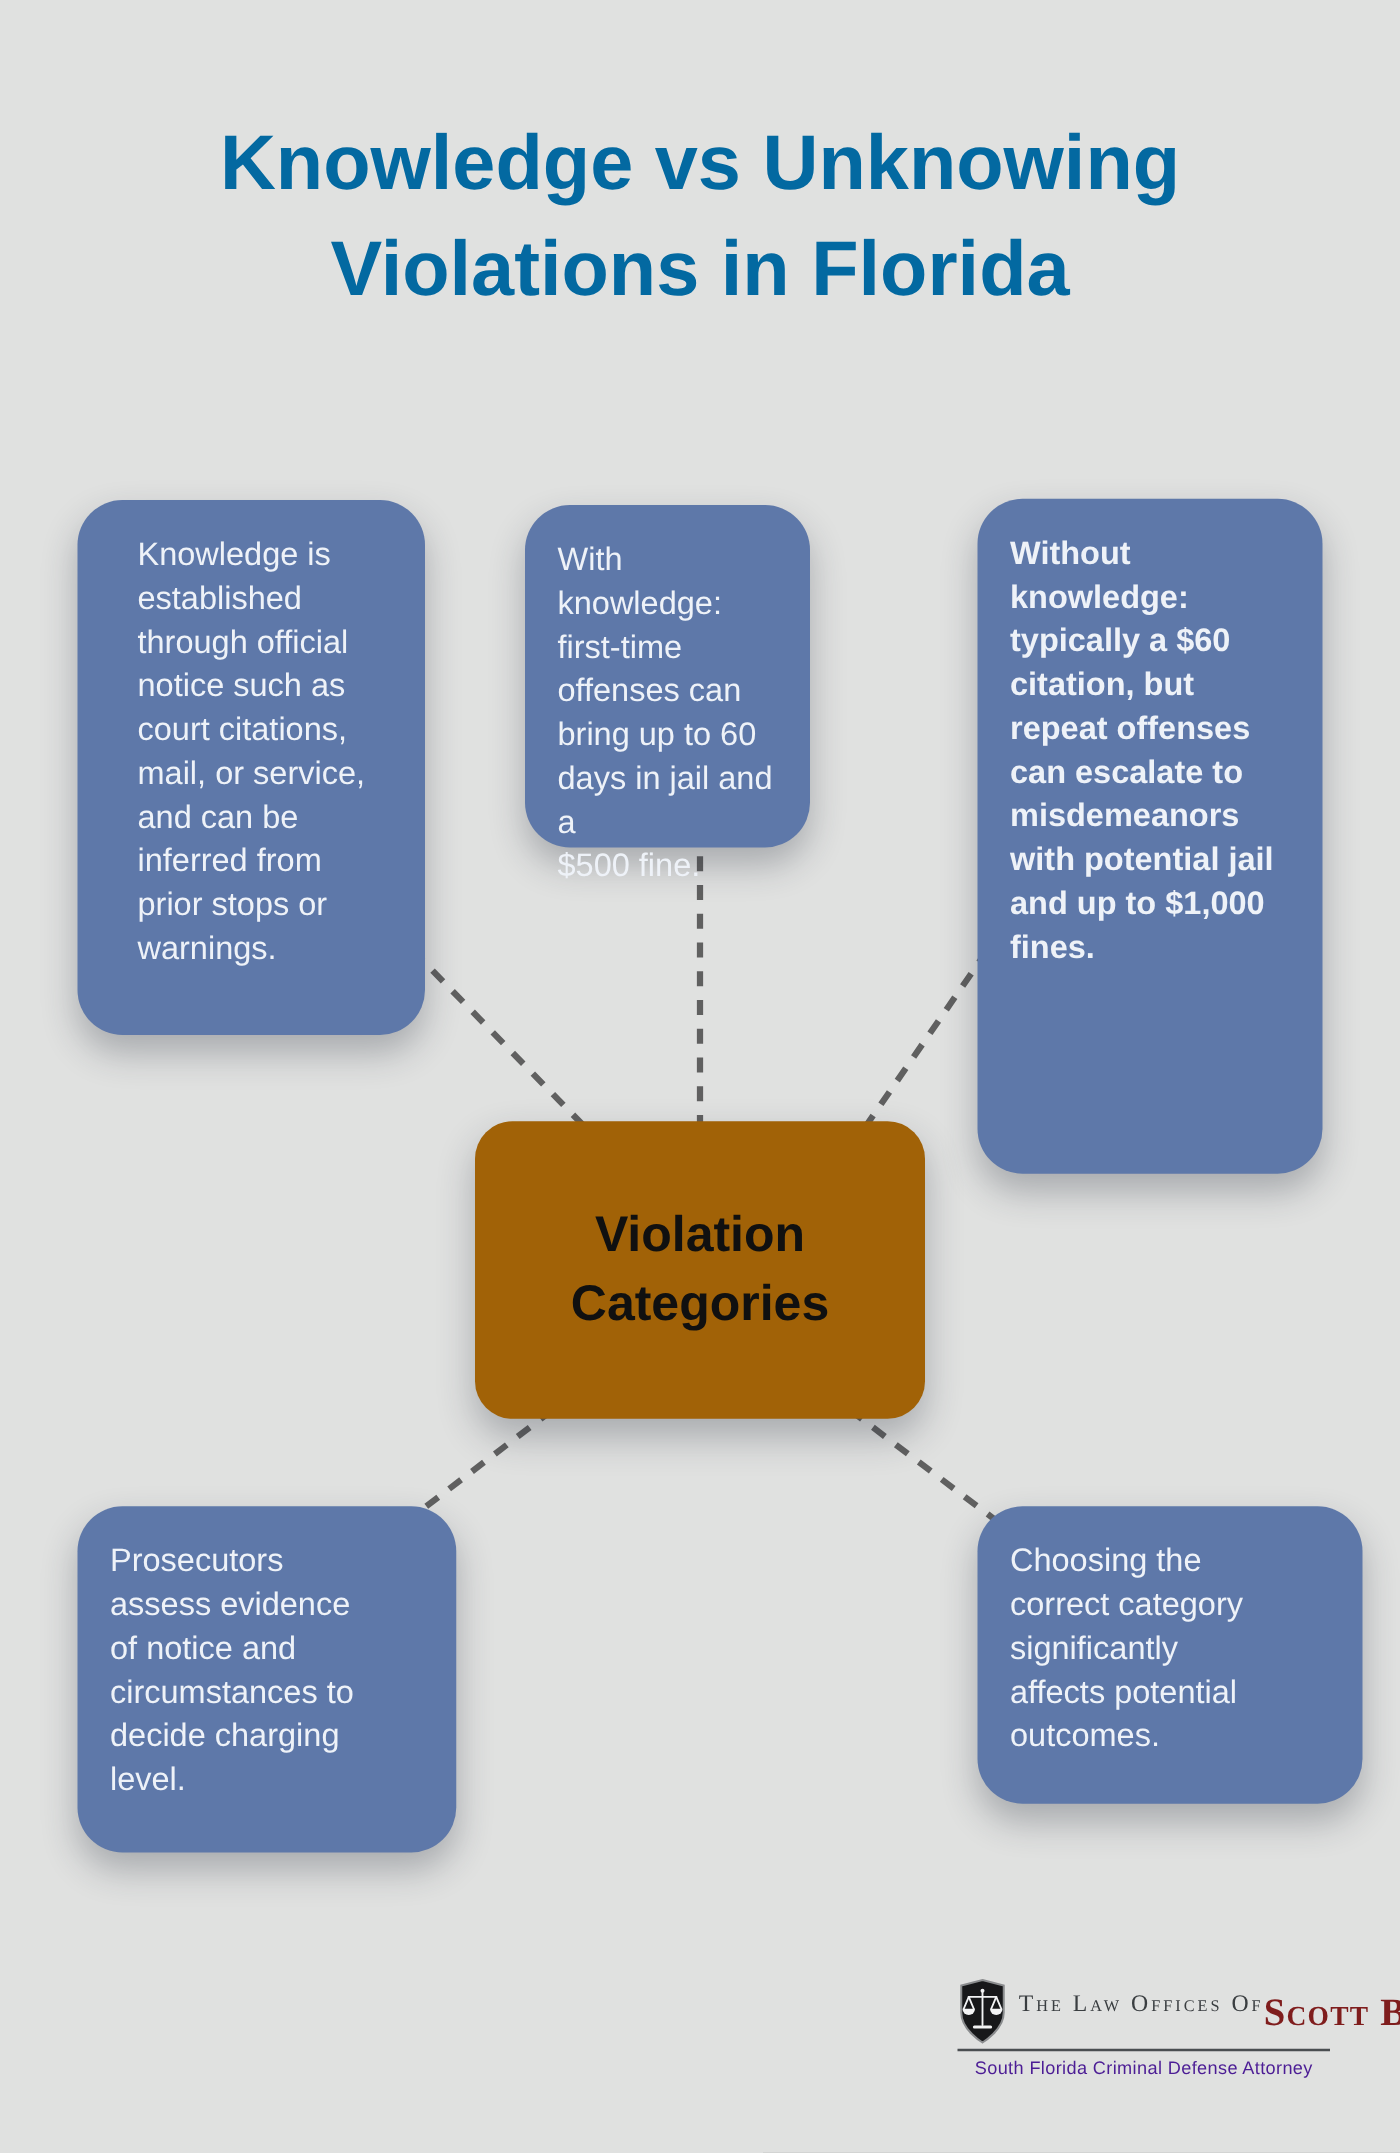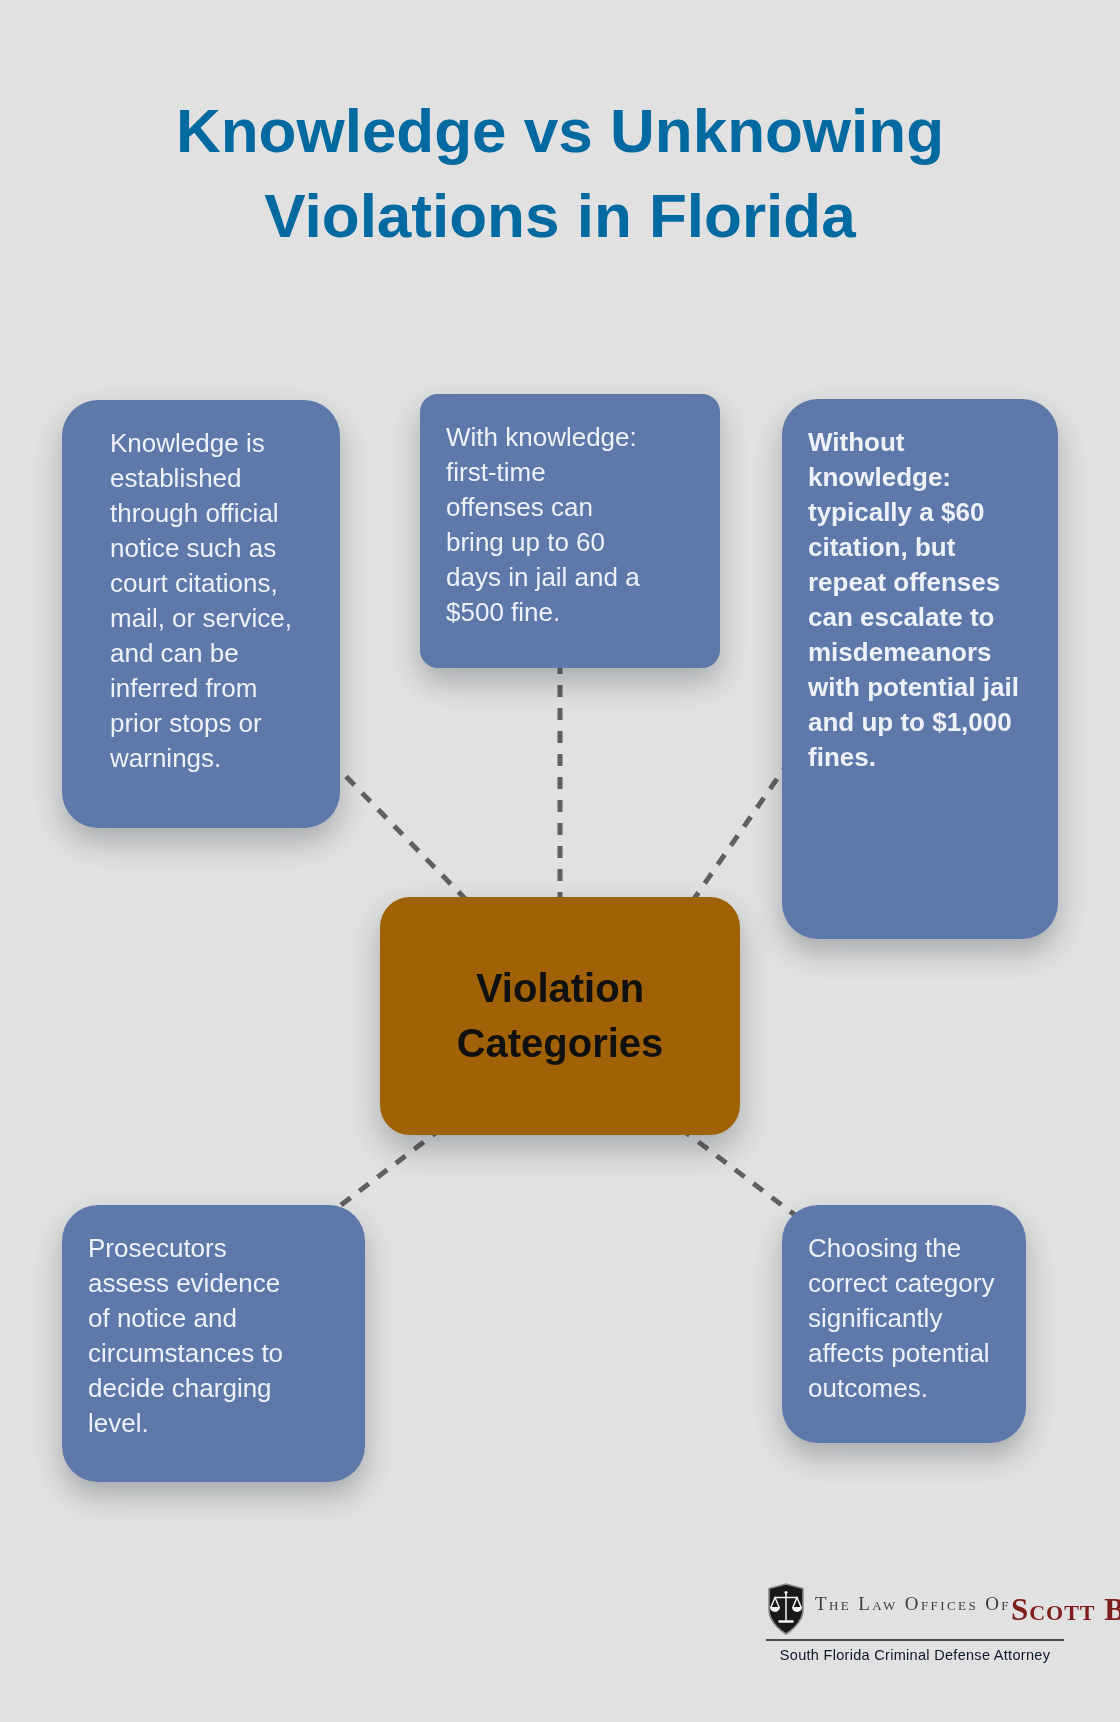--- a/index.html
+++ b/index.html
@@ -39,24 +39,24 @@
     box-shadow: 0 14px 28px rgba(40,45,60,0.30);
     color: #eef2f8;
     font-size: 26px;
     line-height: 35px;
     box-sizing: border-box;
     padding: 26px 22px 26px 26px;
     white-space: pre-line;
   }
   .node p { margin: 0; white-space: pre-line; }
   .node-tl { left: 62px;  top: 400px; width: 278px; height: 428px; padding-left: 48px; }
-  .node-tm { left: 420px; top: 394px; width: 300px; height: 274px; border-radius: 18px; }
+  .node-tm { left: 420px; top: 404px; width: 228px; height: 274px; }
   .node-tr { left: 782px; top: 399px; width: 276px; height: 540px; font-weight: bold; }
   .node-bl { left: 62px;  top: 1205px; width: 303px; height: 277px; }
-  .node-br { left: 782px; top: 1205px; width: 244px; height: 238px; }
+  .node-br { left: 782px; top: 1205px; width: 308px; height: 238px; }
   .center-box {
     position: absolute;
     z-index: 2;
     left: 380px; top: 897px;
     width: 360px; height: 238px;
     background: #a16207;
     border-radius: 30px;
     box-shadow: 0 14px 30px rgba(40,45,60,0.30);
     display: flex;
     align-items: center;
@@ -102,21 +102,21 @@
     margin-top: 3px;
     width: 100%;
     height: 0;
     border-top: 2px solid #4a4e51;
   }
   .logo-tagline {
     margin-top: 6px;
     text-align: center;
     font-size: 14.5px;
     letter-spacing: 0.3px;
-    color: #0f172a;
+    color: #4c1d95;
     white-space: nowrap;
   }
 </style>
 </head>
 <body>
 
 <div class="canvas">
 
   <h1 class="title"><span>Knowledge vs Unknowing</span><br><span>Violations in Florida</span></h1>
 

